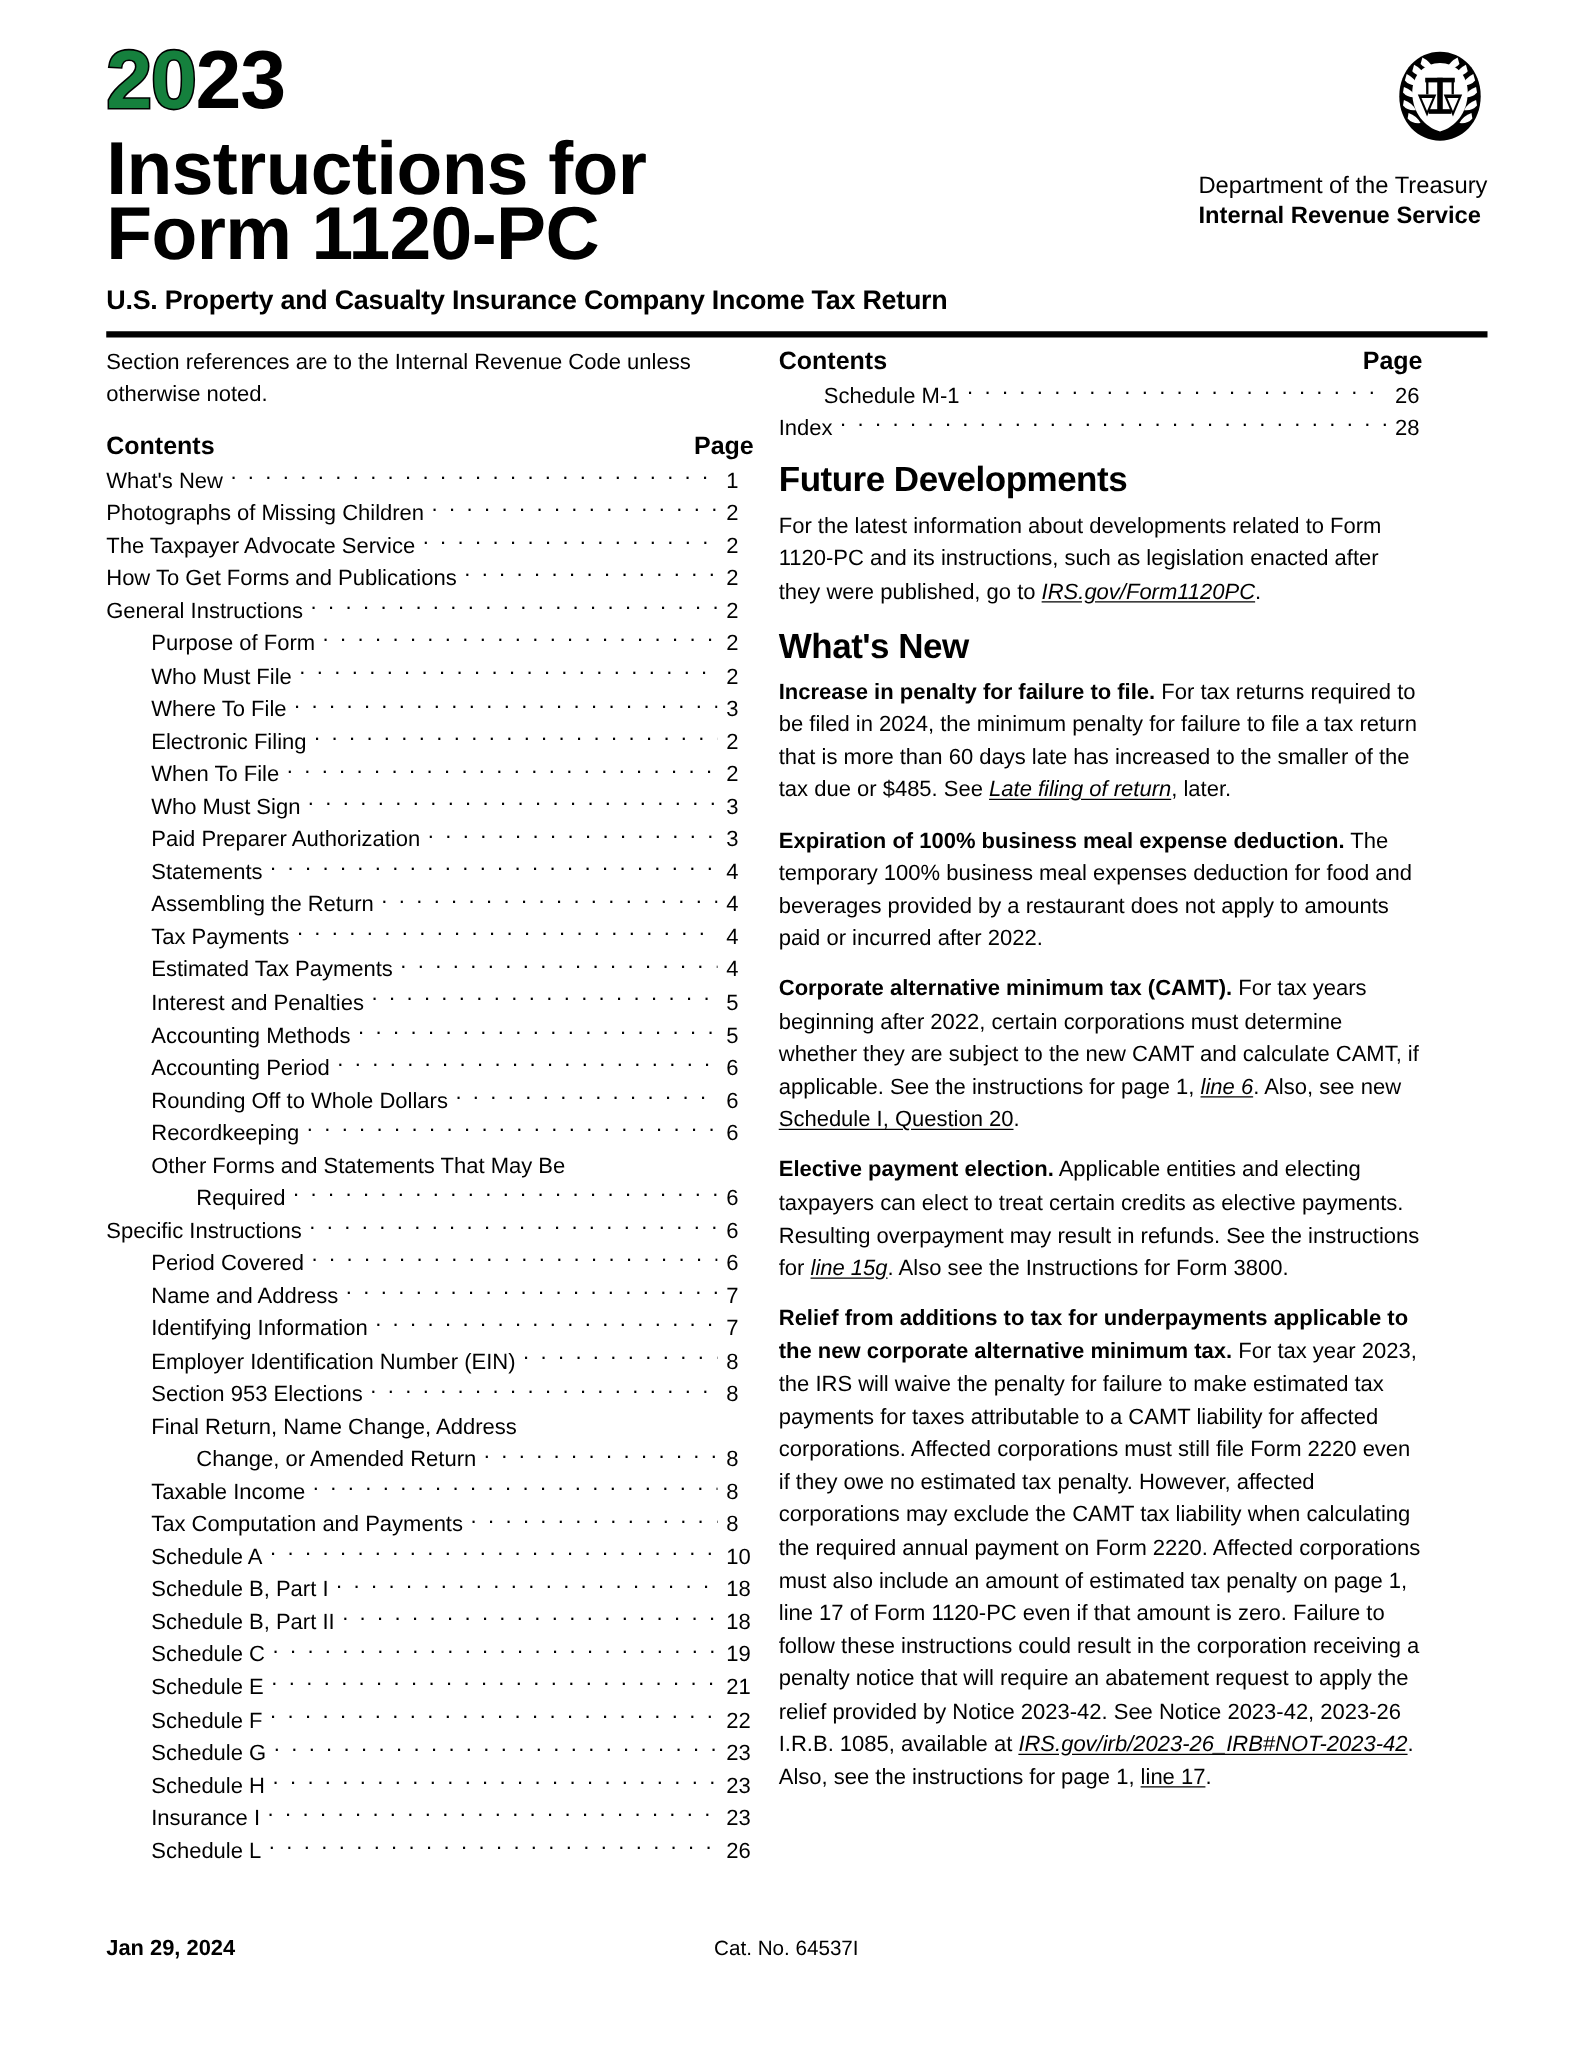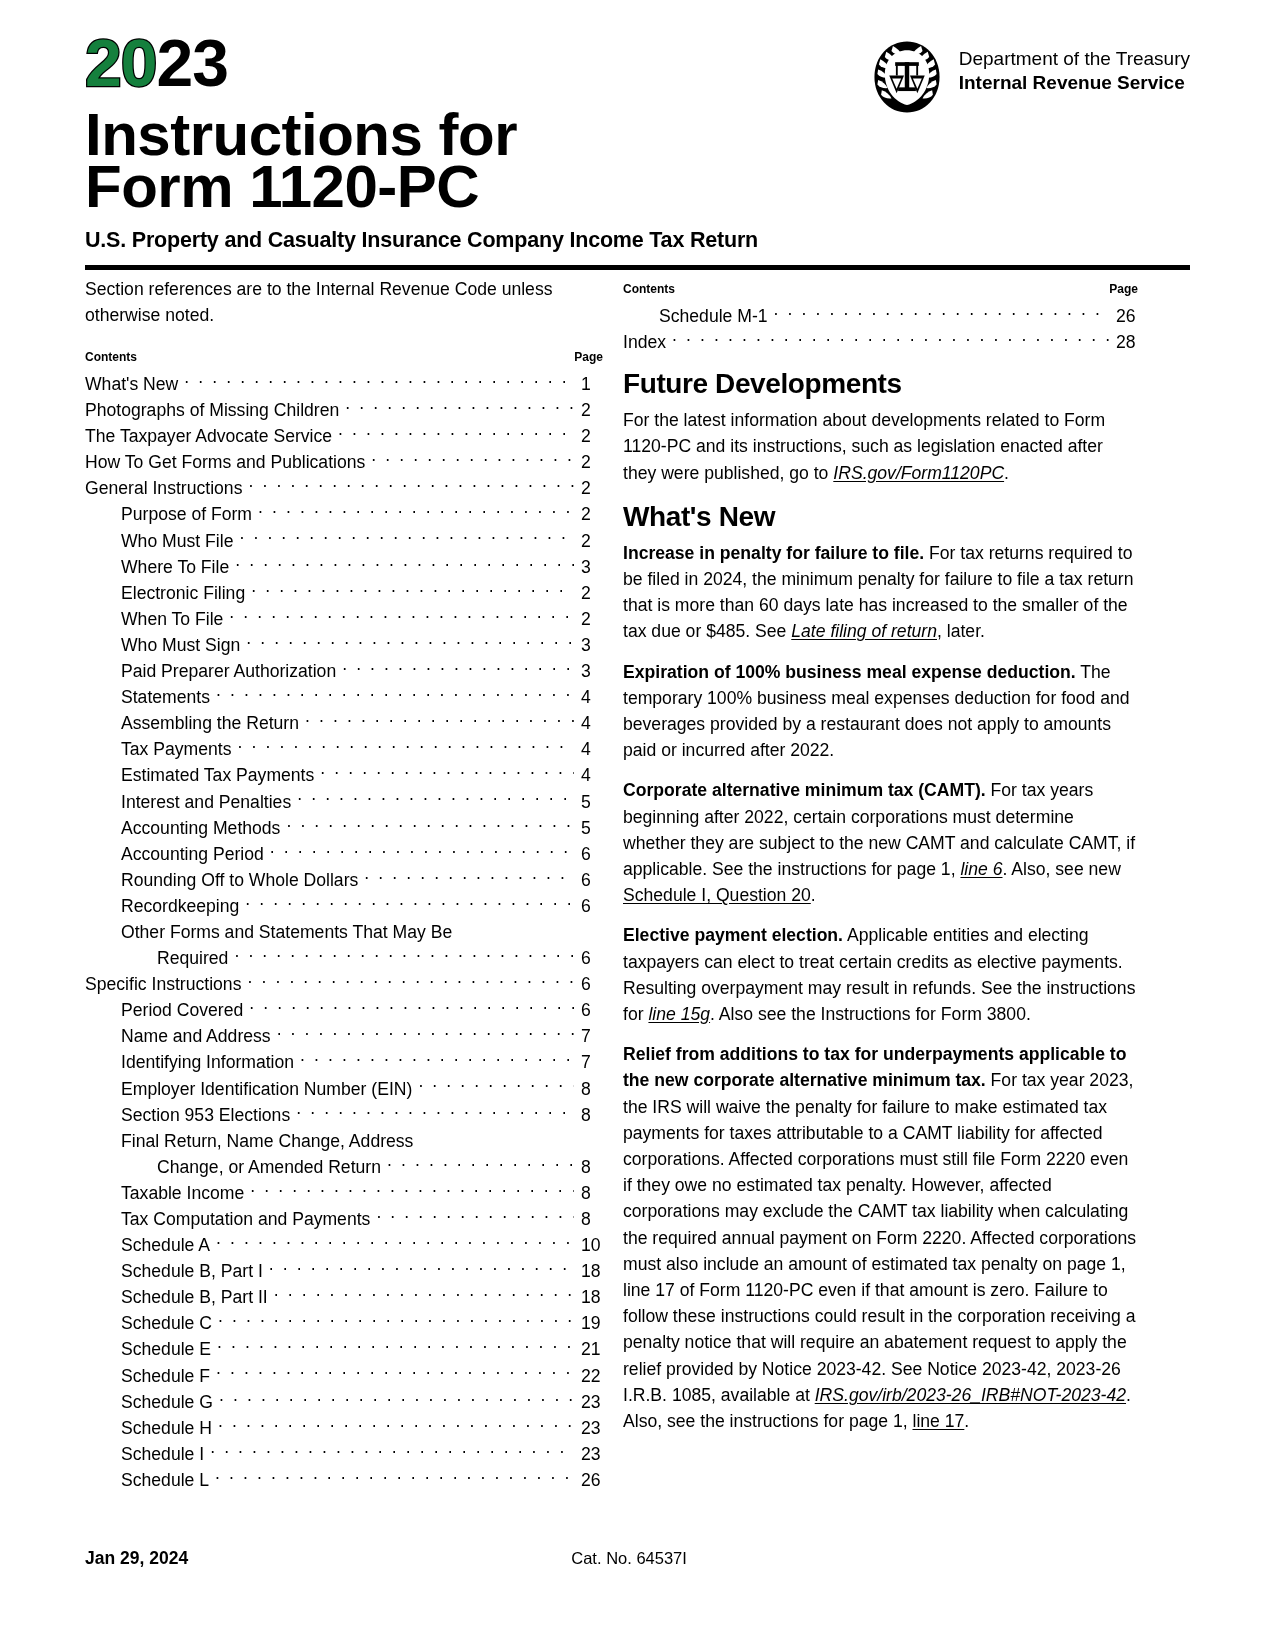--- a/index.html
+++ b/index.html
@@ -65,22 +65,23 @@
     letter-spacing: -0.2px;
     white-space: nowrap;
   }
 
   
   .agency {
     position: absolute;
     right: 85px;
     top: 38px;
     display: flex;
-    align-items: flex-start;
+    align-items: flex-end;
     gap: 14px;
+    flex-direction: column;
   }
   .irs-seal {
     width: 76px;
     height: 74px;
     flex: 0 0 auto;
     margin-top: 2px;
   }
   .agency-text {
     padding-top: 9px;
   }
@@ -120,21 +121,21 @@
     margin: 0 0 16px 0;
     font-size: 17.6px;
     line-height: 26px;
   }
 
   
   .toc-head {
     display: flex;
     justify-content: space-between;
     font-weight: 700;
-    font-size: 12px;
+    font-size: 20px;
     line-height: 27px;
     margin-bottom: 0px;
   }
   .toc {
     list-style: none;
     margin: 0;
     padding: 0;
   }
   .toc li {
     display: flex;
@@ -487,21 +488,21 @@
           <span class="label">Schedule G</span>
           <span class="leader"></span>
           <span class="pg">23</span>
         </li>
         <li class="indent">
           <span class="label">Schedule H</span>
           <span class="leader"></span>
           <span class="pg">23</span>
         </li>
         <li class="indent">
-          <span class="label">Schedule I</span>
+          <span class="label">Insurance I</span>
           <span class="leader"></span>
           <span class="pg">23</span>
         </li>
         <li class="indent">
           <span class="label">Schedule L</span>
           <span class="leader"></span>
           <span class="pg">26</span>
         </li>
       </ul>
   </div>

